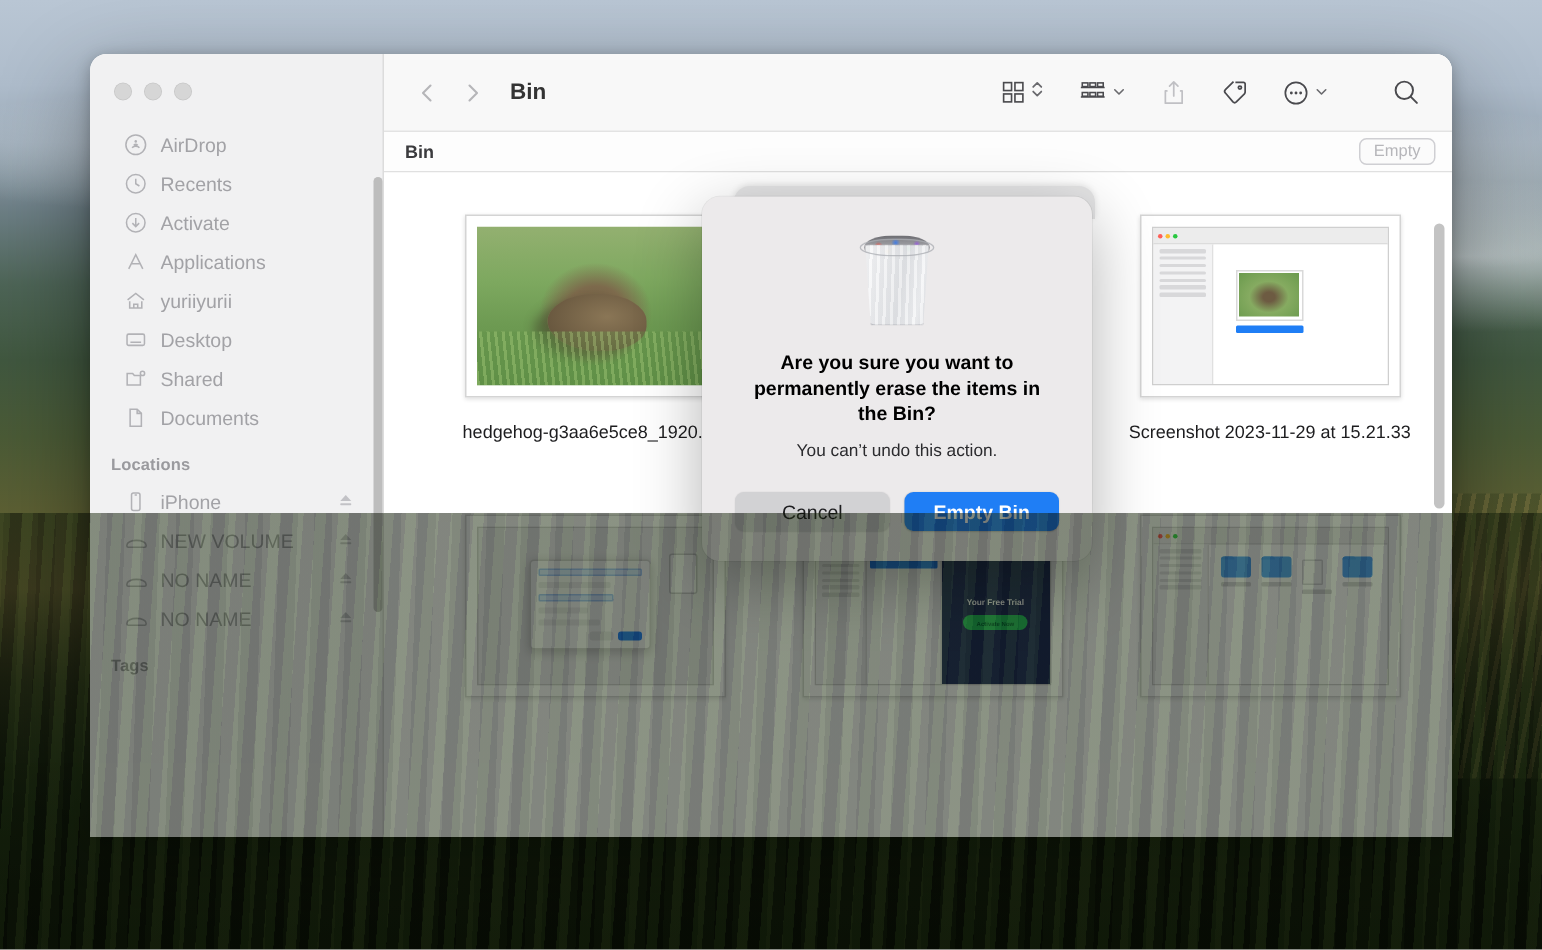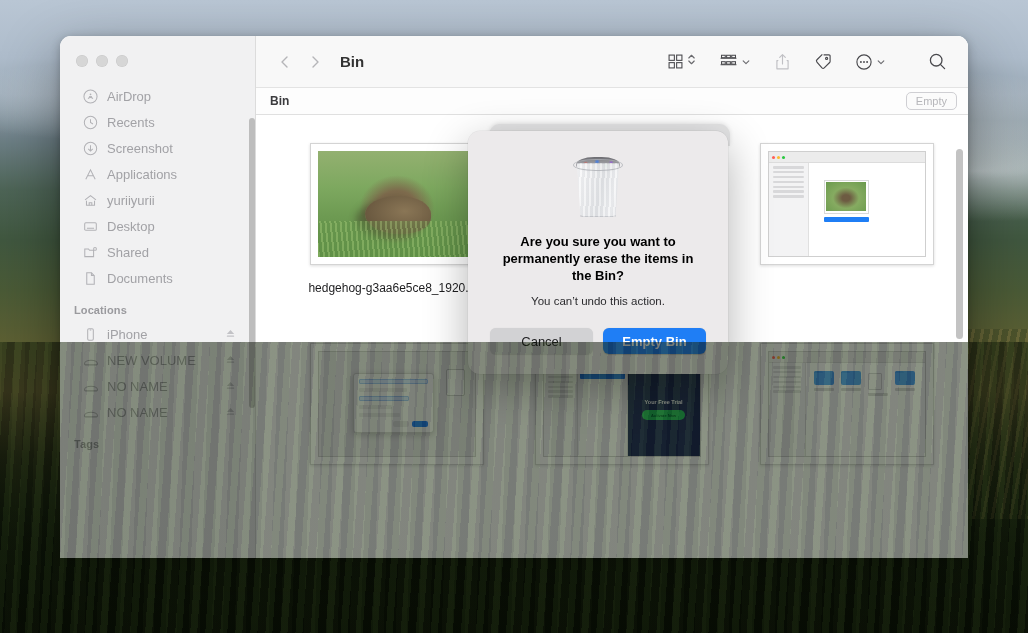--- a/index.html
+++ b/index.html
@@ -317,21 +317,21 @@
           <span class="sb-label">Recents</span>
         </div>
 
         <div class="sb-item">
           <span class="sb-ico">
             <svg width="15" height="15" viewBox="0 0 16 16" fill="none" stroke="currentColor" stroke-width="1.1">
               <circle cx="8" cy="8" r="6.6"></circle>
                 <path d="M8 4.6v6M5.6 8.3L8 10.7l2.4-2.4"></path>
             </svg>
           </span>
-          <span class="sb-label">Screenshot</span>
+          <span class="sb-label">Activate</span>
         </div>
 
         <div class="sb-item">
           <span class="sb-ico">
             <svg width="15" height="15" viewBox="0 0 16 16" fill="none" stroke="currentColor" stroke-width="1.1">
               <path d="M3 13L8 3l5 10M5.1 9.4h5.8"></path>
             </svg>
           </span>
           <span class="sb-label">Applications</span>
         </div>
@@ -611,20 +611,21 @@
                     <div class="aw-main">
                         <div class="mini-photo">
                           <i></i>
                         </div>
                         <div class="mini-sel"></div>
                       </div>
                   </div>
                 </div>
               </div>
             </div>
+            <div class="fname">Screenshot 2023-11-29 at 15.21.33</div>
           </div>
         </div>
 
         <div class="row-gap"></div>
 
         <div class="grid-row">
           <div class="cell">
             <div class="thumb">
               <div class="thumb-inner">
                 <div class="art-prefs">

